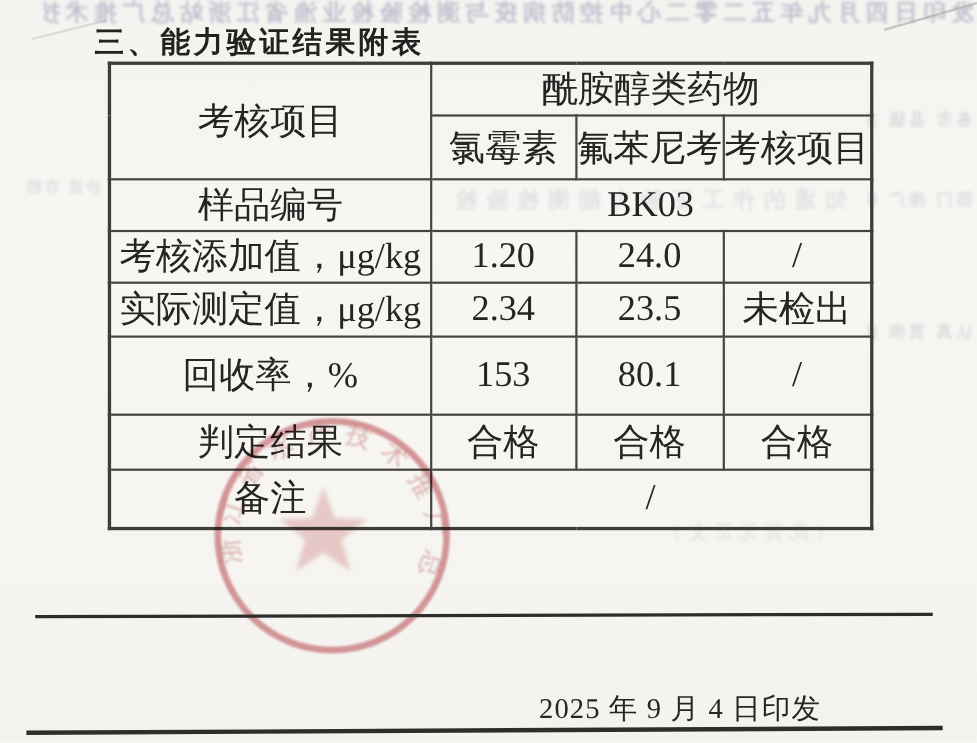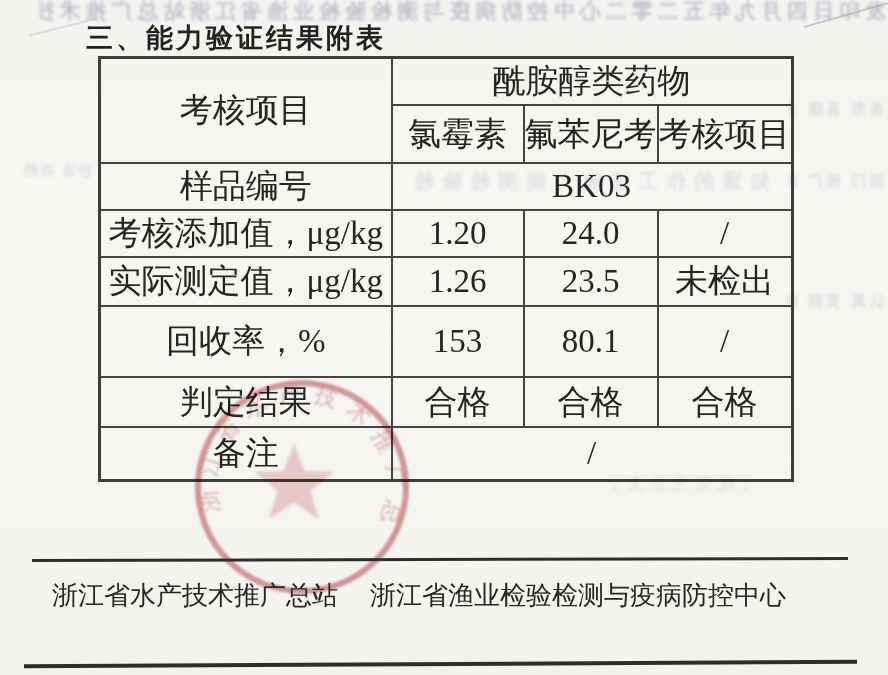--- a/index.html
+++ b/index.html
@@ -99,21 +99,21 @@
         <td colspan="3" class="num">BK03</td>
       </tr>
       <tr style="height:47px">
         <td>考核添加值，μg/kg</td>
         <td class="num">1.20</td>
         <td class="num">24.0</td>
         <td class="num">/</td>
       </tr>
       <tr style="height:49px">
         <td>实际测定值，μg/kg</td>
-        <td class="num">1.26</td>
+        <td class="num">2.34</td>
         <td class="num">23.5</td>
         <td>未检出</td>
       </tr>
       <tr style="height:71px">
         <td>回收率，%</td>
         <td class="num">153</td>
         <td class="num">80.1</td>
         <td class="num">/</td>
       </tr>
       <tr style="height:50px">
@@ -147,18 +147,18 @@
     </g>
     <g filter="url(#blur1)" opacity="0.62">
       <text font-size="23" fill="#d28b8d" letter-spacing="11" font-family="Liberation Serif, DejaVu Serif, serif">
         <textPath href="#arcPath" startOffset="8">浙江省水产技术推广总站</textPath>
       </text>
     </g>
   </svg>
 
   <div class="rule" style="left:32px;top:558px;width:816px;height:3px;transform:rotate(-0.15deg);"></div>
 
-  <div class="footer-line1"><span>浙江省水产技术推广总站</span><span class="org-gap"></span><span>浙江省渔业检验检测与疫病防控中心</span></div>
 
+  <div class="footer-line2">2025 年 9 月 4 日印发</div>
 
   <div class="rule" style="left:24px;top:662px;width:833px;height:4px;transform:rotate(-0.3deg);"></div>
 
 </div>
 
 </body></html>

